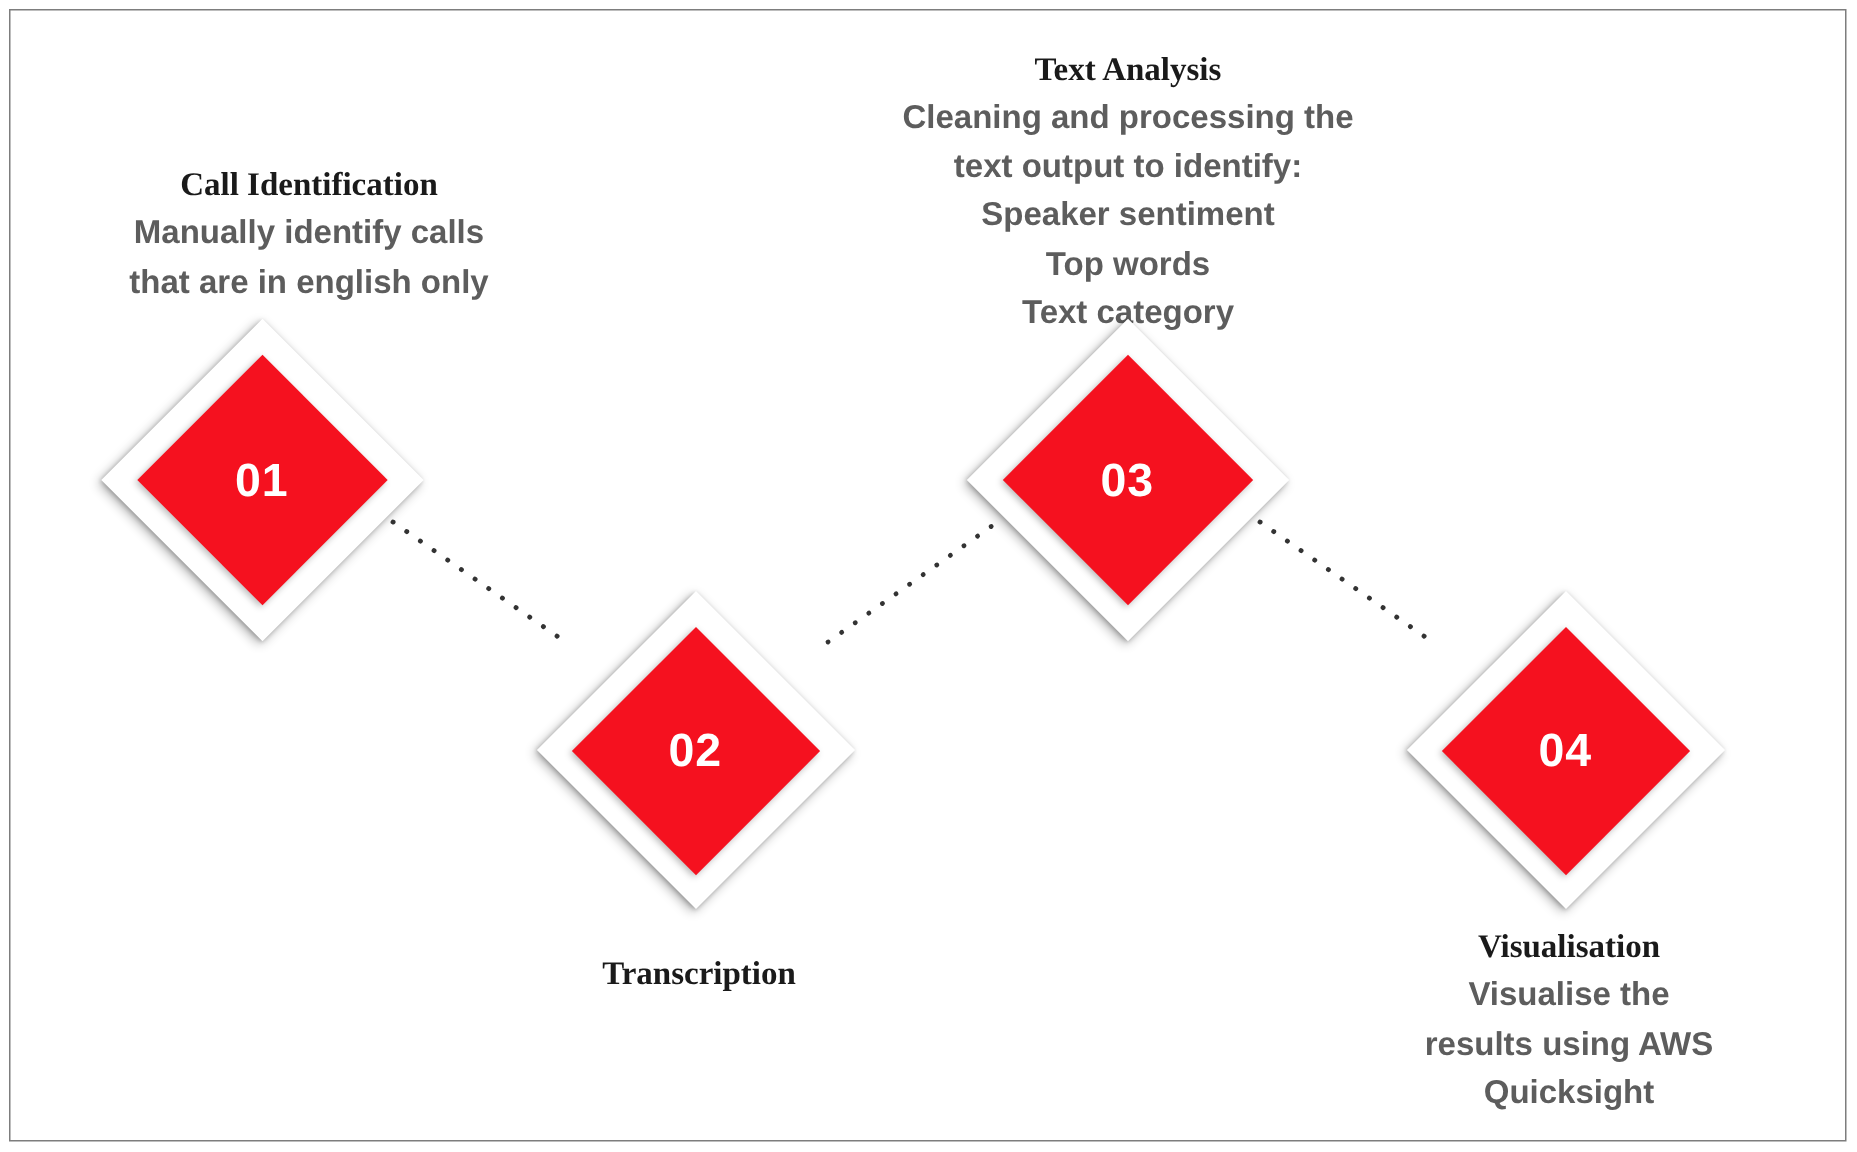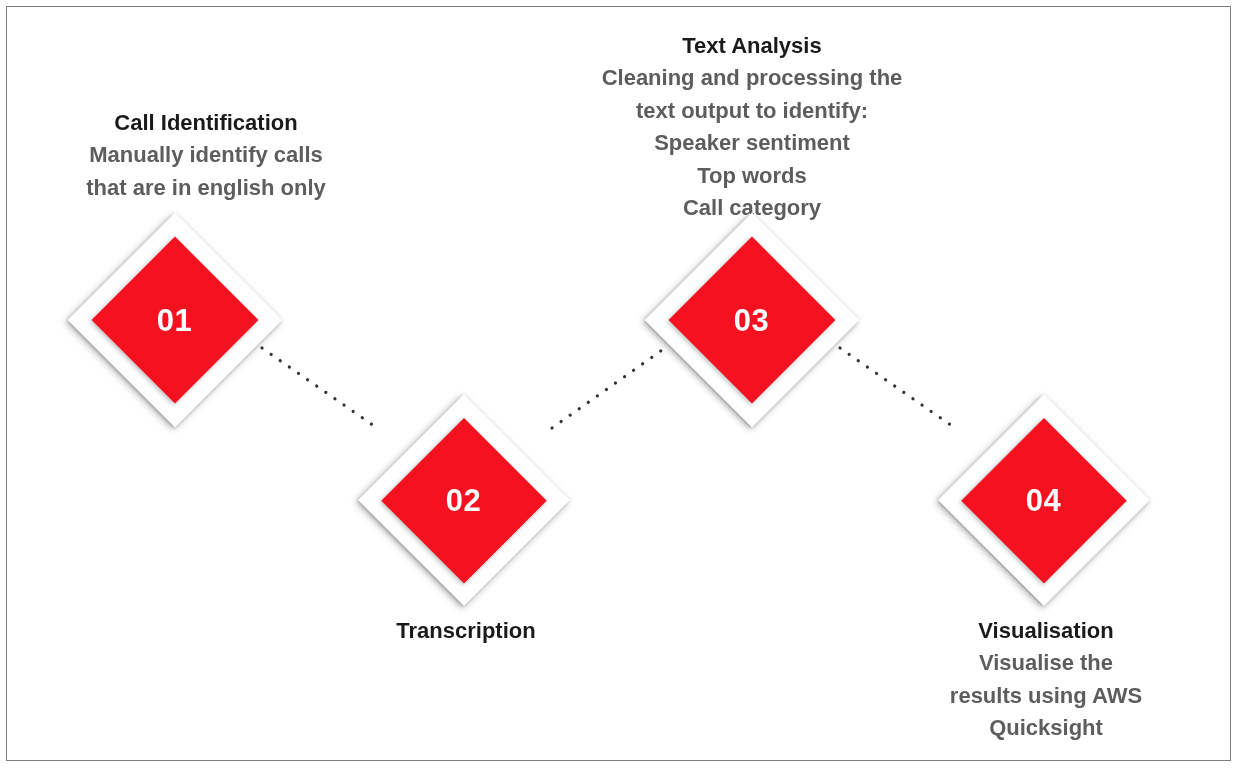--- a/index.html
+++ b/index.html
@@ -85,21 +85,21 @@
     position: absolute;
     text-align: center;
     transform: translateX(-50%);
   }
   .caption-title {
     font-size: 22px;
     font-weight: bold;
     color: #1a1a1a;
     line-height: 1.42;
     margin: 0 0 1px 0;
-    font-family: Liberation Sans, sans-serif;
+    font-family: Liberation Serif, serif;
   }
   .caption-body {
     font-size: 22px;
     font-weight: bold;
     color: #5d5d5d;
     line-height: 1.48;
     margin: 0;
     font-family: "Liberation Sans", sans-serif;
     white-space: pre-line;
   }
@@ -135,31 +135,31 @@
   </div>
 
   <div class="node" style="left:464px; top:500px;">
     <div class="diamond-outer" style="width:150px; height:150px;">
       <div class="diamond-inner" style="width:117px; height:117px;">
         <span class="diamond-number">02</span>
       </div>
     </div>
   </div>
 
-  <div class="caption" style="left:466px; top:615px; width:420px;">
+  <div class="caption" style="left:466px; top:633px; width:420px;">
     <div class="caption-title">Transcription</div>
   </div>
 
   <div class="caption" style="left:752px; top:30px; width:520px;">
     <div class="caption-title">Text Analysis</div>
     <div class="caption-body">Cleaning and processing the
 text output to identify:
 Speaker sentiment
 Top words
-Call category</div>
+Text category</div>
   </div>
 
   <div class="node" style="left:752px; top:320px;">
     <div class="diamond-outer" style="width:152px; height:152px;">
       <div class="diamond-inner" style="width:118px; height:118px;">
         <span class="diamond-number">03</span>
       </div>
     </div>
   </div>
 

